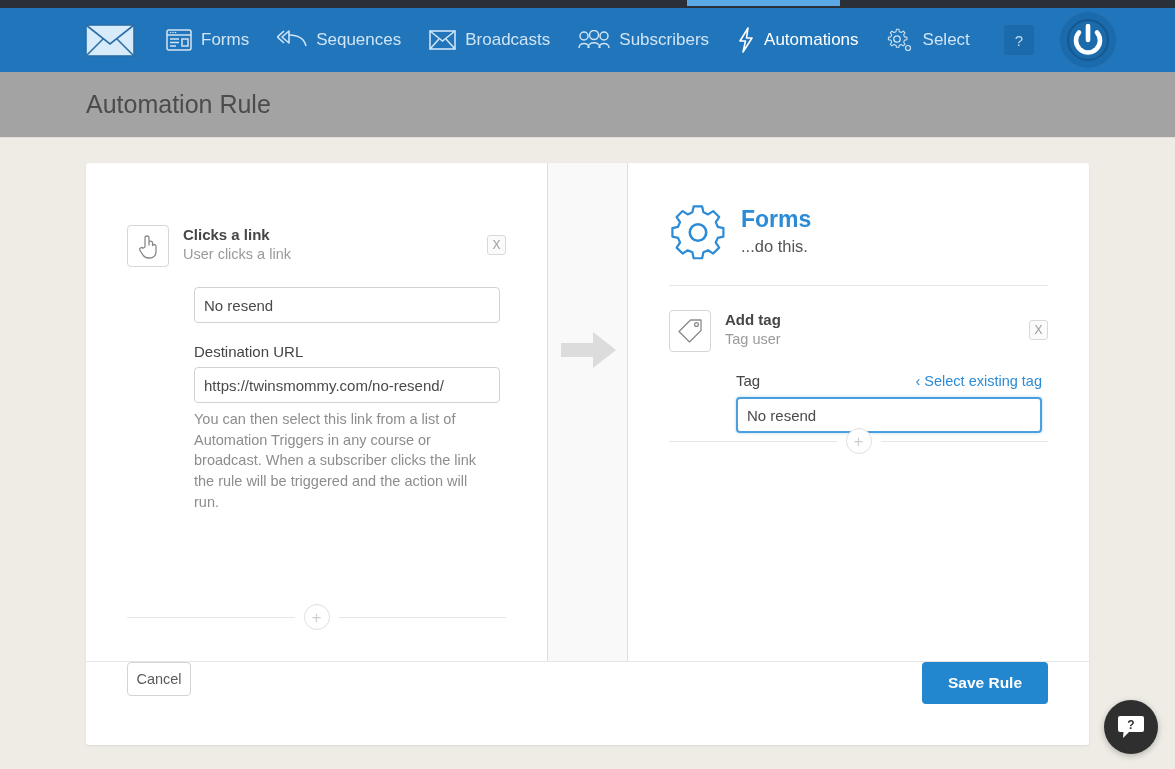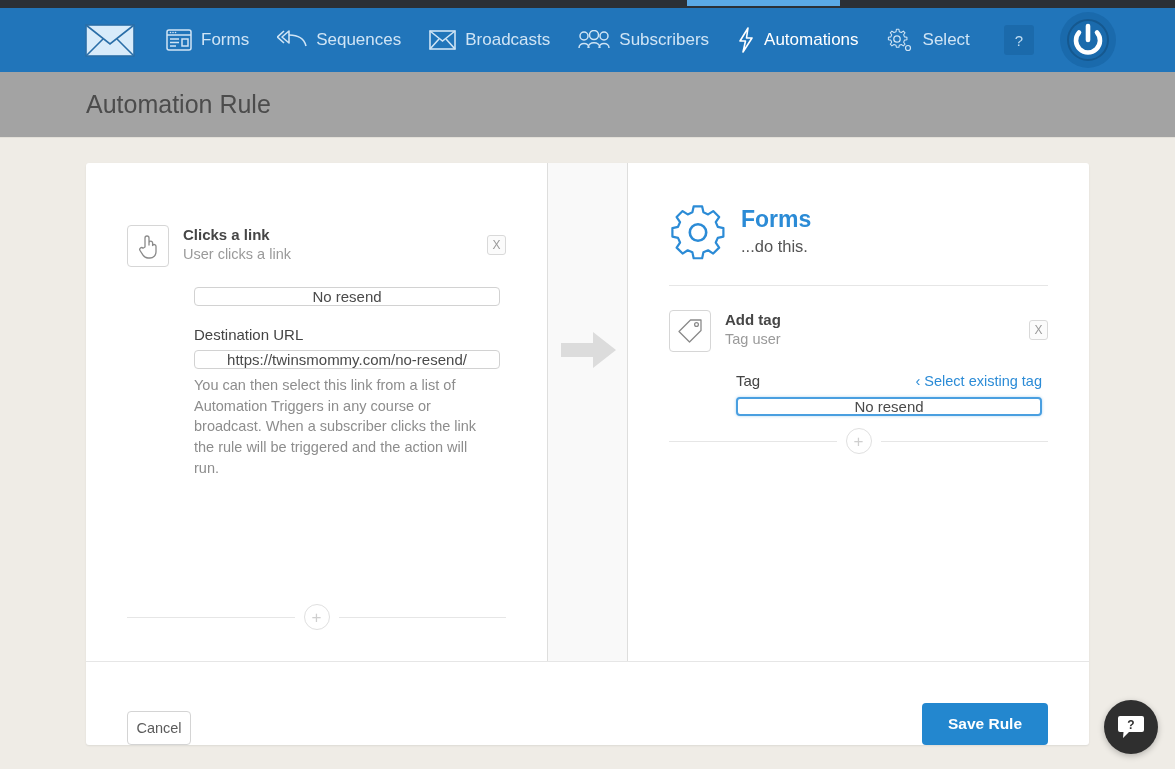--- a/index.html
+++ b/index.html
@@ -160,30 +160,29 @@
     display: flex; align-items: center; justify-content: center;
     cursor: pointer;
   }
 
   .field-block { margin-left: 67px; margin-top: 20px; }
   .field-label {
     font-size: 15px; color: #444444; margin-bottom: 7px;
   }
   .field-label .optional { color: #9a9a9a; }
   .text-input {
-    width: 306px; height: 19px;
+    width: 306px; height: 36px;
     border: 1px solid #d2d2d2;
     border-radius: 4px;
     padding: 0 9px;
     font-size: 15px;
     color: #4a4a4a;
     font-family: "Liberation Sans", sans-serif;
     background: #fff;
     outline: none;
-    text-align: center;
   }
   .text-input.focused {
     border: 2px solid #4a9fe0;
     box-shadow: 0 0 3px rgba(74,159,224,0.45);
     width: 306px;
   }
   .help-text {
     margin-left: 67px; margin-top: 6px;
     width: 300px;
     font-size: 14.5px; color: #8d8d8d; line-height: 1.43;
@@ -214,21 +213,21 @@
     display: flex; align-items: center; justify-content: center;
     margin: 0 9px;
     cursor: pointer;
   }
 
   
   .card-footer {
     position: absolute; bottom: 0; left: 0;
     width: 1003px; height: 84px;
     border-top: 1px solid #e6e6e6;
-    display: flex; align-items: flex-end; justify-content: space-between;
+    display: flex; align-items: flex-start; justify-content: space-between;
     padding: 0 41px;
   }
   .btn-cancel {
     width: 64px; height: 34px;
     border: 1px solid #d4d4d4;
     border-radius: 4px;
     background: #fff;
     color: #5b5b5b;
     font-size: 14.5px;
     font-family: "Liberation Sans", sans-serif;

